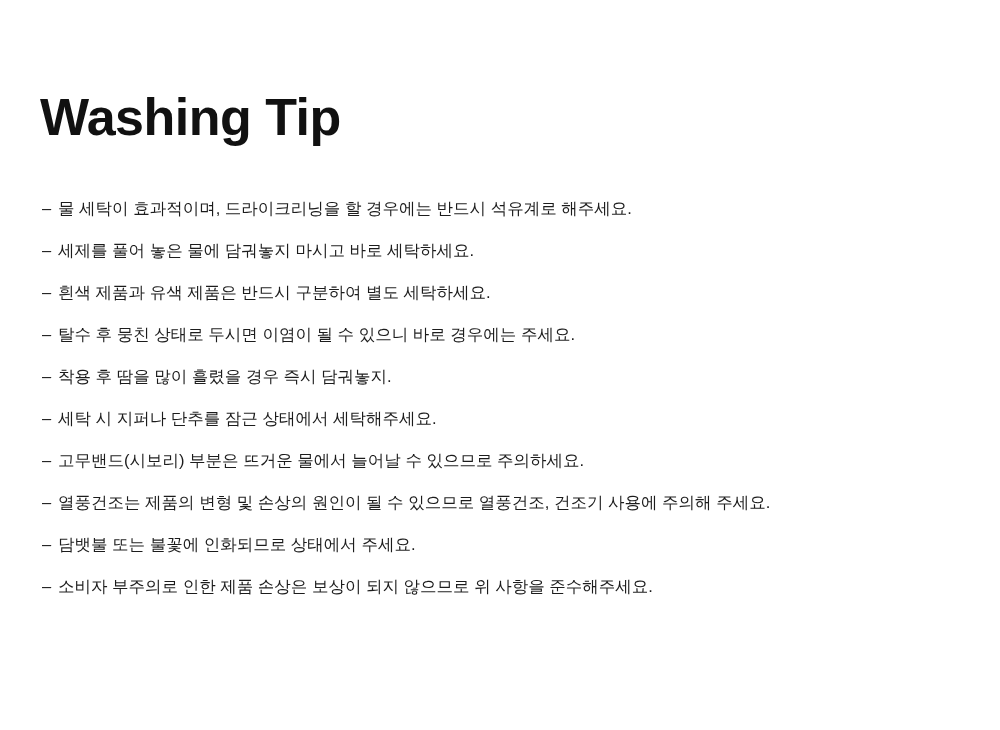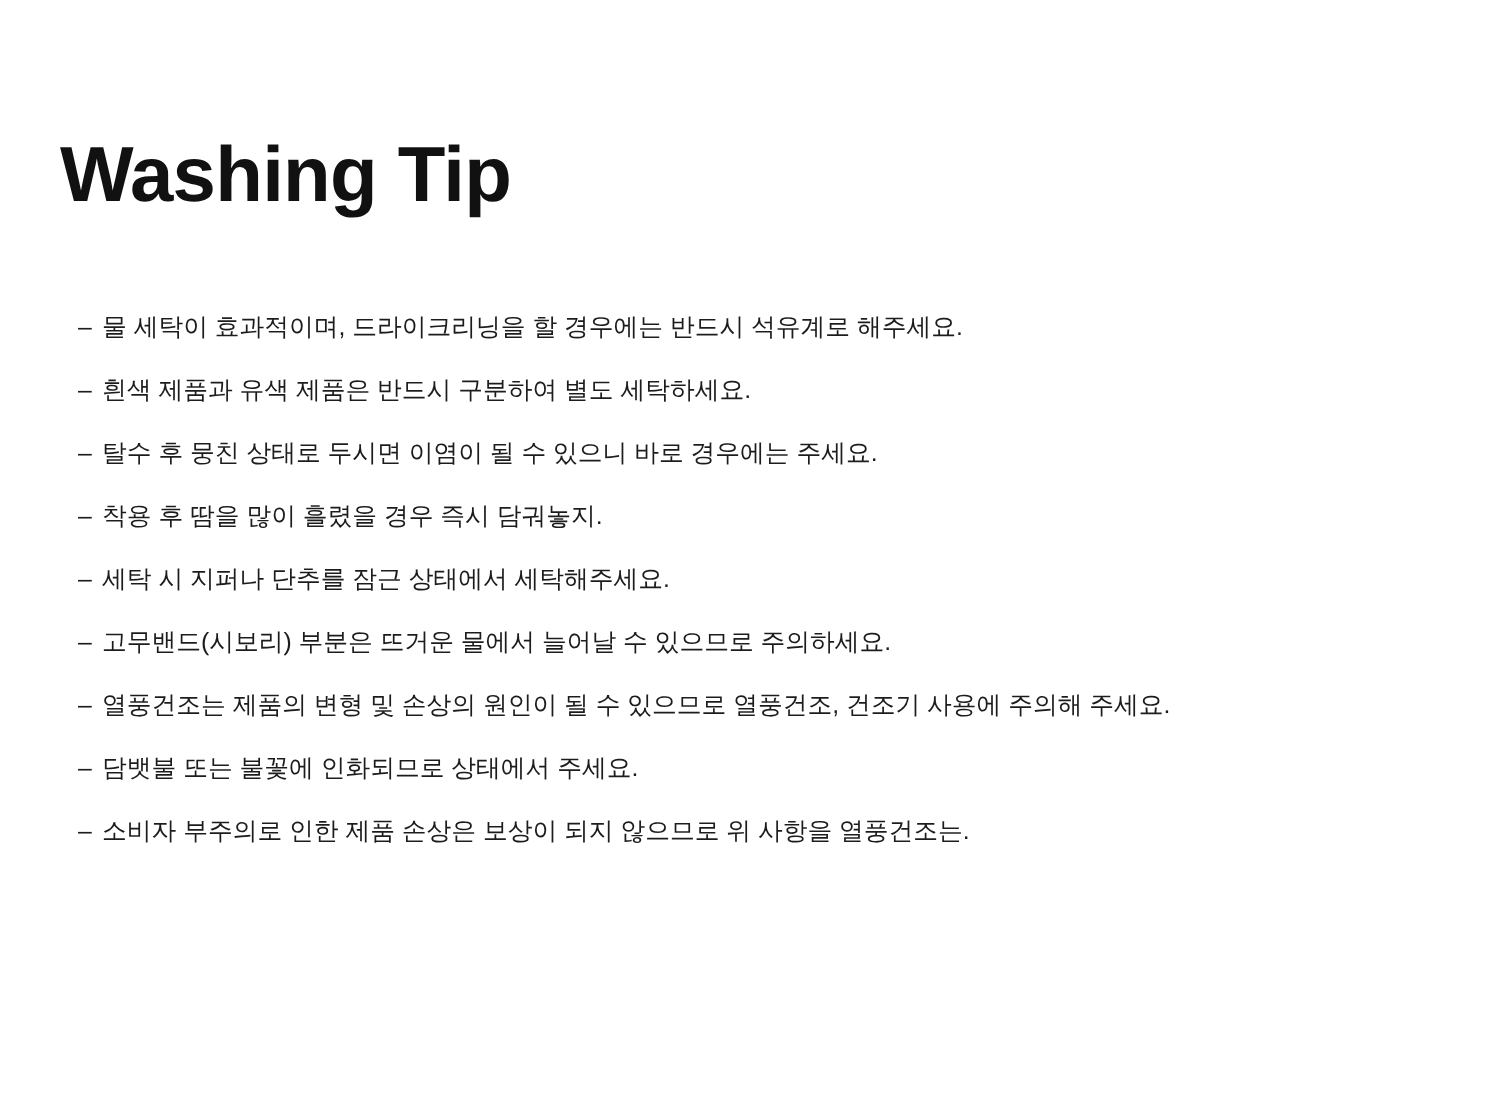--- a/index.html
+++ b/index.html
@@ -31,21 +31,21 @@
     line-height: 1.1;
     color: #111111;
     white-space: nowrap;
   }
   .tip-list {
     position: absolute;
     left: 42px;
     top: 200px;
     width: 920px;
     list-style: none;
-    margin: 10px;
+    margin: 0;
     padding: 0;
   }
   .tip-item {
     display: block;
     font-size: 16.5px;
     line-height: 1.0;
     color: #1c1c1c;
     height: 42px;
     white-space: nowrap;
   }
@@ -72,20 +72,23 @@
 <div class="page">
 
   <h1 class="title">Washing Tip</h1>
 
   <div class="tip-list">
 
     <div class="tip-item">
       <span class="dash">–</span><span class="txt">물 세탁이 효과적이며, 드라이크리닝을 할 경우에는 반드시 석유계로 해주세요.</span>
     </div>
 
+    <div class="tip-item">
+      <span class="dash">–</span><span class="txt">세제를 풀어 놓은 물에 담궈놓지 마시고 바로 세탁하세요.</span>
+    </div>
 
     <div class="tip-item">
       <span class="dash">–</span><span class="txt">흰색 제품과 유색 제품은 반드시 구분하여 별도 세탁하세요.</span>
     </div>
 
     <div class="tip-item">
       <span class="dash">–</span><span class="txt">탈수 후 뭉친 상태로 두시면 이염이 될 수 있으니 바로 경우에는 주세요.</span>
     </div>
 
     <div class="tip-item">
@@ -102,18 +105,18 @@
 
     <div class="tip-item">
       <span class="dash">–</span><span class="txt">열풍건조는 제품의 변형 및 손상의 원인이 될 수 있으므로 열풍건조, 건조기 사용에 주의해 주세요.</span>
     </div>
 
     <div class="tip-item">
       <span class="dash">–</span><span class="txt">담뱃불 또는 불꽃에 인화되므로 상태에서 주세요.</span>
     </div>
 
     <div class="tip-item">
-      <span class="dash">–</span><span class="txt">소비자 부주의로 인한 제품 손상은 보상이 되지 않으므로 위 사항을 열풍건조는.</span>
+      <span class="dash">–</span><span class="txt">소비자 부주의로 인한 제품 손상은 보상이 되지 않으므로 위 사항을 준수해주세요.</span>
     </div>
 
 
   </div>
 </div>
 
 </body></html>

